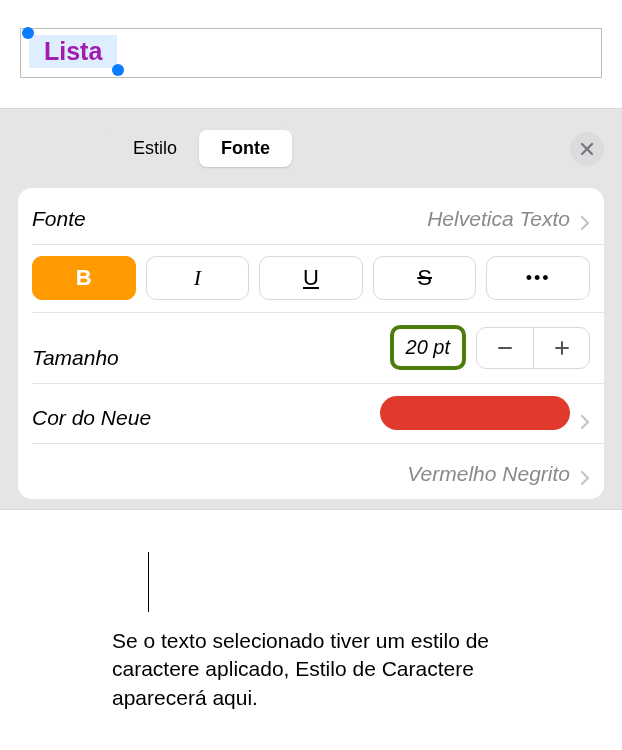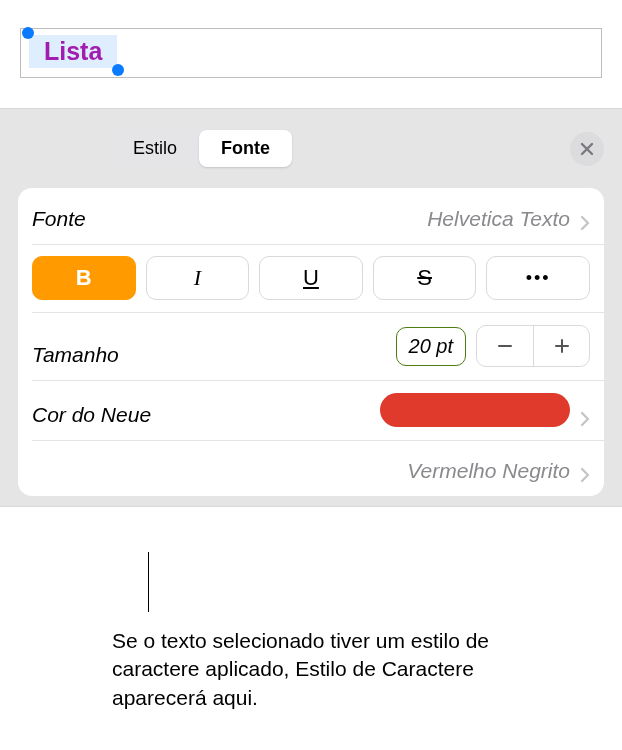--- a/index.html
+++ b/index.html
@@ -148,21 +148,21 @@
   .underline { text-decoration: underline; }
   .strike { text-decoration: line-through; }
 
   .size-row .size-controls {
     display: flex;
     align-items: center;
     margin-left: auto;
     gap: 10px;
   }
   .size-val {
-    border: 1px solid #4d7c0f;
+    border: 4px solid #4d7c0f;
     border-radius: 10px;
     padding: 7px 12px;
     font-size: 20px;
   }
   .stepper {
     display: flex;
     border: 1px solid #d9d9db;
     border-radius: 10px;
     overflow: hidden;
   }

